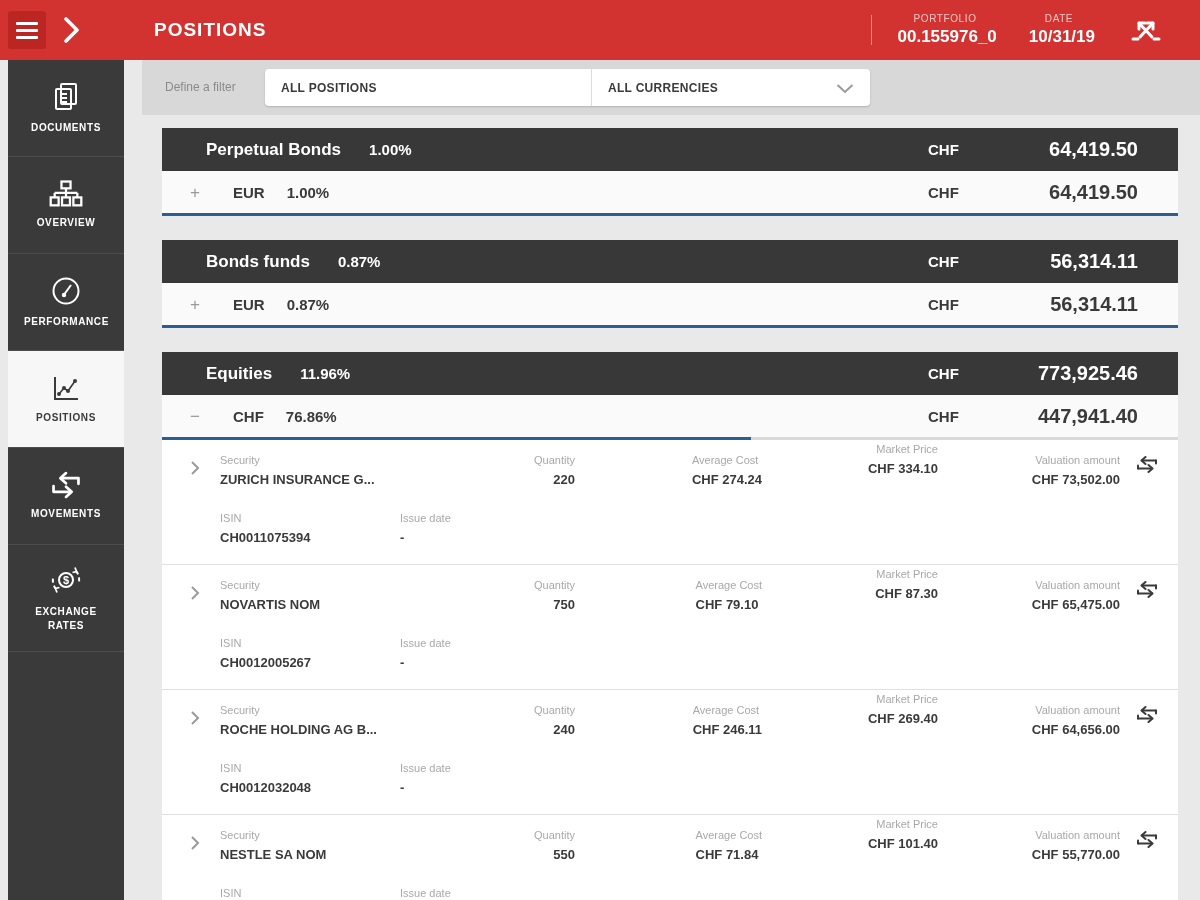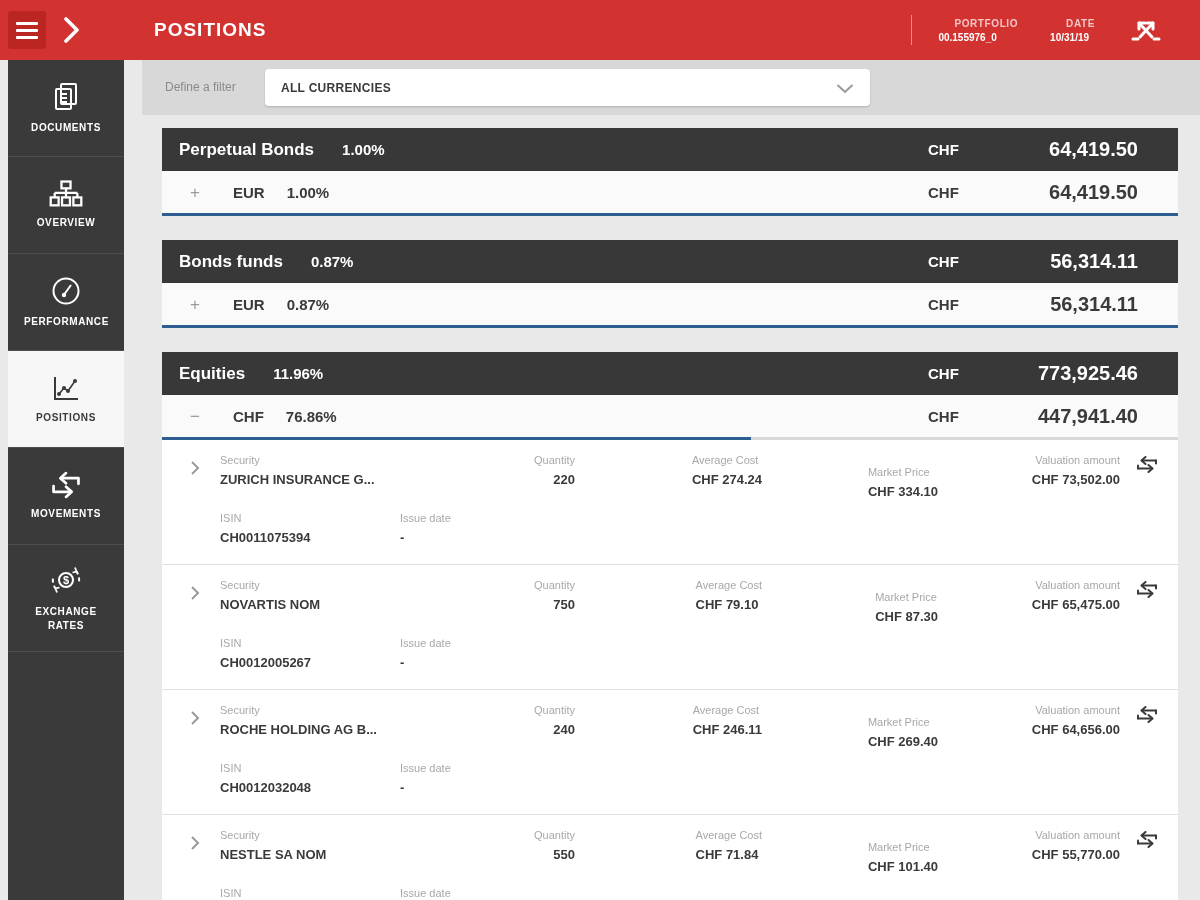--- a/index.html
+++ b/index.html
@@ -17,22 +17,22 @@
 
   
   .topbar{position:absolute;top:0;left:0;width:1200px;height:60px;background:var(--accent-red);display:flex;align-items:center;z-index:5;}
   .menu-btn{width:38px;height:38px;margin-left:8px;background:var(--accent-red-dark);border-radius:3px;display:flex;flex-direction:column;align-items:center;justify-content:center;gap:4px;cursor:pointer;flex:none;}
   .menu-btn i{display:block;width:22px;height:3px;background:#fff;border-radius:1px;}
   .back-chevron{margin-left:16px;flex:none;display:flex;align-items:center;cursor:pointer;}
   .topbar-title{color:#fff;font-weight:bold;font-size:19px;letter-spacing:1px;margin-left:74px;}
   .topbar-right{margin-left:auto;margin-right:35px;display:flex;align-items:center;}
   .topbar-divider{width:1px;height:30px;background:rgba(255,255,255,0.45);margin-right:26px;}
   .info-block{margin-right:32px;}
-  .info-label{font-size:10px;font-weight:bold;color:rgba(255,255,255,0.72);letter-spacing:0.6px;margin-left:16px;}
-  .info-value{font-size:10px;font-weight:bold;color:#fff;margin-top:3px;}
+  .info-label{font-size:10px;font-weight:normal;color:rgba(255,255,255,0.72);letter-spacing:0.6px;margin-left:16px;}
+  .info-value{font-size:17px;font-weight:bold;color:#fff;margin-top:3px;}
   .shuffle-btn{cursor:pointer;display:flex;align-items:center;}
 
   
   .sidebar{position:absolute;top:60px;left:8px;width:116px;height:840px;background:var(--sidebar-dark);z-index:4;}
   .side-item{height:97px;border-bottom:1px solid #4d4d4d;display:flex;flex-direction:column;align-items:center;justify-content:center;color:#fff;cursor:pointer;}
   .side-item.tall{height:107px;}
   .side-item.active{background:#f7f7f7;color:#3a3a3a;}
   .side-label{font-size:10px;font-weight:bold;letter-spacing:0.6px;margin-top:8px;text-align:center;line-height:1.45;width:84px;}
   .side-icon{display:flex;align-items:center;justify-content:center;}
 
@@ -43,21 +43,21 @@
   .filter-box{position:absolute;left:123px;top:9px;width:605px;height:37px;background:#fff;border-radius:4px;box-shadow:0 1px 2px rgba(0,0,0,0.18);display:flex;}
   .filter-seg{display:flex;align-items:center;padding-left:16px;font-size:12px;font-weight:bold;color:#3a3a3a;letter-spacing:0.3px;cursor:pointer;}
   .filter-seg.first{width:327px;border-right:1px solid #ddd;}
   .filter-seg.second{flex:1;position:relative;padding-right:62px;}
   .filter-seg .dd-chevron{position:absolute;right:16px;top:14px;}
 
   .content{padding:13px 22px 0 20px;}
 
   
   .section{margin-bottom:24px;}
-  .sec-header{height:43px;background:var(--header-dark);color:#fff;display:flex;align-items:center;padding-left:17px;cursor:pointer;}
+  .sec-header{height:43px;background:var(--header-dark);color:#fff;display:flex;align-items:center;padding-left:44px;cursor:pointer;}
   .sec-title{font-size:17px;font-weight:bold;}
   .sec-pct{font-size:15px;font-weight:bold;margin-left:28px;}
   .sec-cur{margin-left:auto;font-size:15px;font-weight:bold;width:34px;}
   .sec-amt{width:176px;text-align:right;font-size:20px;font-weight:bold;margin-right:40px;}
   .sec-child{height:42px;background:#fafafa;display:flex;align-items:center;padding-left:28px;color:#3a3a3a;cursor:pointer;}
   .child-toggle{width:15px;font-size:17px;color:#9a9a9a;line-height:1;}
   .child-code{font-size:15px;font-weight:bold;margin-left:28px;}
   .child-pct{font-size:15px;font-weight:bold;margin-left:22px;}
   .sec-child .sec-cur,.sec-child .sec-amt{color:#3a3a3a;}
   .bar-track{height:3px;background:#d9d9d9;}
@@ -66,21 +66,21 @@
   
   .sec-list{background:#fff;}
   .srow{height:125px;position:relative;border-bottom:1px solid #e0e0e0;cursor:pointer;}
   .row-chevron{position:absolute;left:28px;top:20px;}
   .fld{position:absolute;}
   .fld-label{font-size:11px;color:#a8a8a8;}
   .fld-value{font-size:13px;font-weight:bold;color:#3a3a3a;margin-top:6px;}
   .f-security{left:58px;top:14px;}
   .f-qty{right:603px;top:14px;text-align:right;}
   .f-avg{right:416px;top:14px;text-align:left;}
-  .f-mkt{right:240px;top:26px;}
+  .f-mkt{right:240px;top:3px;text-align:right;}
   .f-val{right:58px;top:14px;text-align:right;}
   .f-isin{left:58px;top:72px;}
   .f-issue{left:238px;top:72px;}
   .row-swap{position:absolute;right:20px;top:16px;cursor:pointer;}
 </style>
 </head>
 <body>
 
 <div class="topbar">
   <div class="menu-btn">
@@ -193,20 +193,23 @@
     </span>
     <span class="side-label">EXCHANGE RATES</span>
   </div>
 </div>
 
 <div class="main">
 
   <div class="filter-bar">
     <span class="filter-label">Define a filter</span>
     <div class="filter-box">
+      <div class="filter-seg first">
+        <span>ALL POSITIONS</span>
+      </div>
       <div class="filter-seg second">
         <span>ALL CURRENCIES</span>
         <span class="dd-chevron">
           <svg width="18" height="10" viewBox="0 0 18 10">
               <polyline points="1.5,1 9,8 16.5,1" fill="none" stroke="#9a9a9a" stroke-width="2"></polyline>
             </svg>
         </span>
       </div>
     </div>
   </div>

